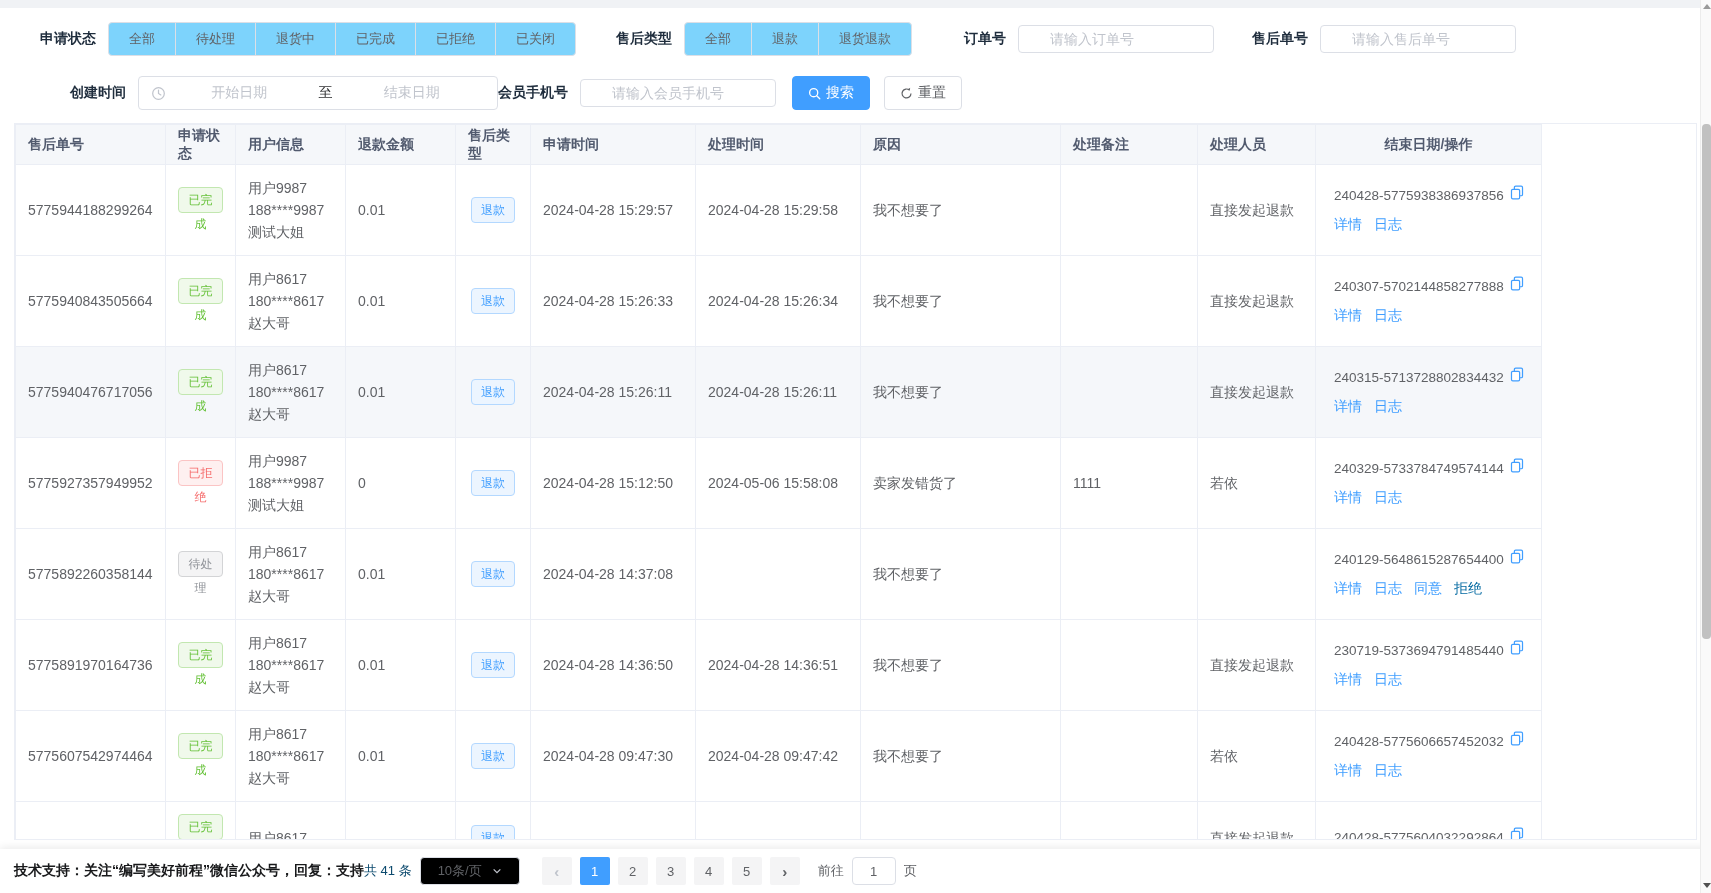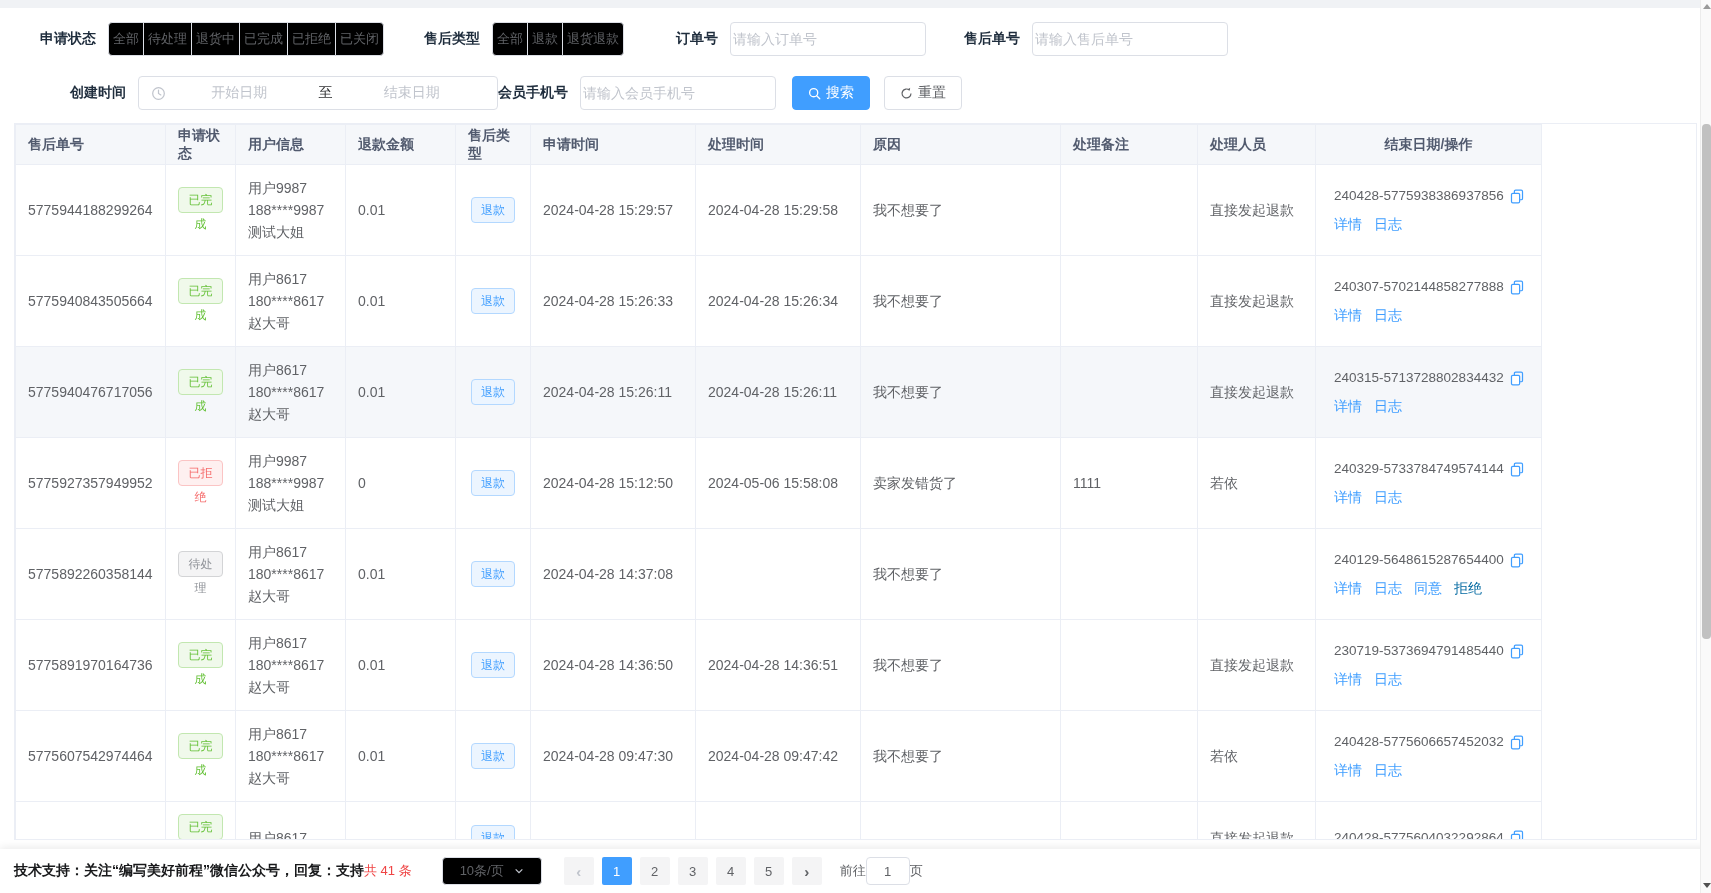--- a/index.html
+++ b/index.html
@@ -7,25 +7,25 @@
   body{font-family:"Liberation Sans","DejaVu Sans",sans-serif;background:#fff;position:relative;color:#606266}
   .top-strip{height:8px;background:#f0f2f5}
 
   
   .filter-card{padding:14px 20px 10px 30px}
   .filter-row{display:flex;align-items:center}
   .filter-row + .filter-row{margin-top:20px}
   .f-item{display:flex;align-items:center}
   .f-label{font-size:14px;font-weight:bold;color:#1f2d3d;margin-right:12px;white-space:nowrap}
   .btn-group{display:flex}
-  .opt-btn{height:34px;padding:0 4px;background:#000000;border:1px solid #dcdfe6;color:#606266;
+  .opt-btn{height:34px;padding:0 20px;background:#7dd3fc;border:1px solid #dcdfe6;color:#606266;
            font-size:13px;cursor:pointer;margin-left:-1px;font-family:inherit}
   .btn-group .opt-btn:first-child{border-radius:4px 0 0 4px;margin-left:0}
   .btn-group .opt-btn:last-child{border-radius:0 4px 4px 0}
-  .txt-input{height:34px;width:196px;border:1px solid #dcdfe6;border-radius:4px;padding:0 2px;
+  .txt-input{height:28px;width:196px;border:1px solid #dcdfe6;border-radius:4px;padding:0 31px;
              font-size:14px;color:#606266;outline:none;font-family:inherit}
   .txt-input::placeholder{color:#c0c4cc}
   .date-range{width:360px;height:34px;border:1px solid #dcdfe6;border-radius:4px;display:flex;
               align-items:center;padding:0 12px;background:#fff}
   .date-range .ph{flex:1;text-align:center;color:#c0c4cc;font-size:14px}
   .date-sep{color:#303133;font-size:14px;padding:0 6px}
   .btn{height:34px;padding:0 15px;border-radius:4px;font-size:14px;display:inline-flex;align-items:center;
        gap:5px;cursor:pointer;border:1px solid #dcdfe6;background:#fff;color:#606266;font-family:inherit}
   .btn-primary{background:#409eff;border-color:#409eff;color:#fff}
   .icon-svg{display:inline-flex;align-items:center}
@@ -39,42 +39,42 @@
   tr.highlighted td{background:#f5f7fa}
   .cell-center{text-align:center}
   .nowrap{white-space:nowrap}
   .cell-handler{padding-right:20px}
   .tag{display:inline-block;height:26px;line-height:24px;padding:0 9px;border-radius:4px;font-size:12px;border:1px solid}
   .tag-success{color:#67c23a;background:#f0f9eb;border-color:#c2e7b0}
   .tag-danger{color:#f56c6c;background:#fef0f0;border-color:#fbc4c4}
   .tag-info{color:#909399;background:#f4f4f5;border-color:#d3d4d6}
   .tag-primary{color:#409eff;background:#ecf5ff;border-color:#b3d8ff}
   .cell-order{padding-left:18px}
-  .order-line{white-space:nowrap;font-size:13.5px;display:flex;align-items:center;gap:6px}
+  .order-line{white-space:nowrap;font-size:13.5px;display:flex;align-items:flex-start;gap:6px}
   .copy-icon{display:inline-flex;cursor:pointer}
   .action-line{margin-top:6px}
   .lnk{font-size:14px;margin-right:12px;cursor:pointer;text-decoration:none}
   .lnk-primary{color:#409eff}
   .lnk-danger{color:#0369a1}
 
   
   .footer{position:absolute;left:0;bottom:0;width:1711px;height:44px;background:#fff;
           box-shadow:0 -2px 8px rgba(0,0,0,.08);display:flex;align-items:center;
           justify-content:flex-start;padding:0 160px 0 14px;z-index:5}
   .support{font-size:14px;font-weight:bold;color:#18191b}
   .pager{display:flex;align-items:center}
-  .pg-total{font-size:13px;color:#ef4444;margin-right:30px}
+  .pg-total{font-size:13px;color:#0c4a6e;margin-right:8px}
   .pg-size{width:100px;height:28px;border:1px solid #dcdfe6;border-radius:4px;display:flex;align-items:center;
            justify-content:center;gap:10px;font-size:13px;color:#606266;margin-right:18px;background:#000000;cursor:pointer}
   .pg-btn{min-width:30px;height:28px;background:#f4f4f5;border-radius:2px;margin:0 4px;display:inline-flex;
           align-items:center;justify-content:center;font-size:13px;color:#606266;cursor:pointer;padding:0 4px}
   .pg-btn.active{background:#409eff;color:#fff}
   .pg-arrow{font-size:15px;font-weight:bold}
   .pg-prev{color:#c0c4cc}
-  .pg-goto{display:flex;align-items:center;font-size:13px;color:#606266;margin-left:14px;}
+  .pg-goto{display:flex;align-items:center;font-size:13px;color:#606266;margin-left:14px;gap:8px}
   .pg-input{width:44px;height:28px;border:1px solid #dcdfe6;border-radius:4px;text-align:center;
             font-size:13px;color:#606266;outline:none;font-family:inherit}
 
   
   .scrollbar{position:absolute;right:0;top:0;width:11px;height:893px;background:#fafafa;border-left:1px solid #ececec;z-index:6}
   .sb-thumb{position:absolute;left:1px;top:124px;width:9px;height:515px;background:#c1c1c1;border-radius:4px;cursor:pointer}
   .sb-arrow{position:absolute;left:0;width:11px;height:12px;display:flex;align-items:center;justify-content:center}
   .sb-up{top:0}.sb-down{bottom:2px}
   .tri-up{width:0;height:0;border-left:4px solid transparent;border-right:4px solid transparent;border-bottom:5px solid #9a9a9a}
   .tri-down{width:0;height:0;border-left:4px solid transparent;border-right:4px solid transparent;border-top:5px solid #515151}

